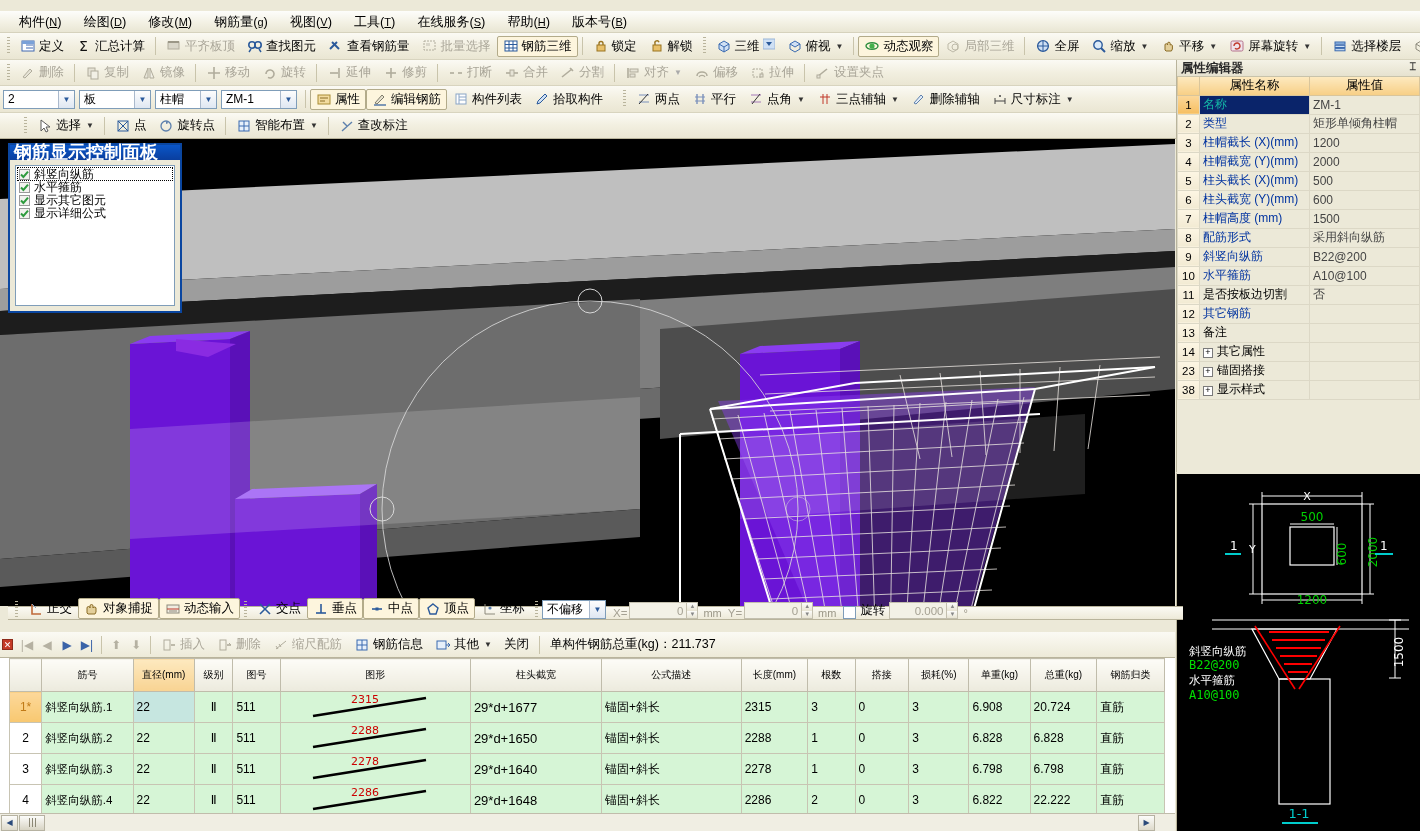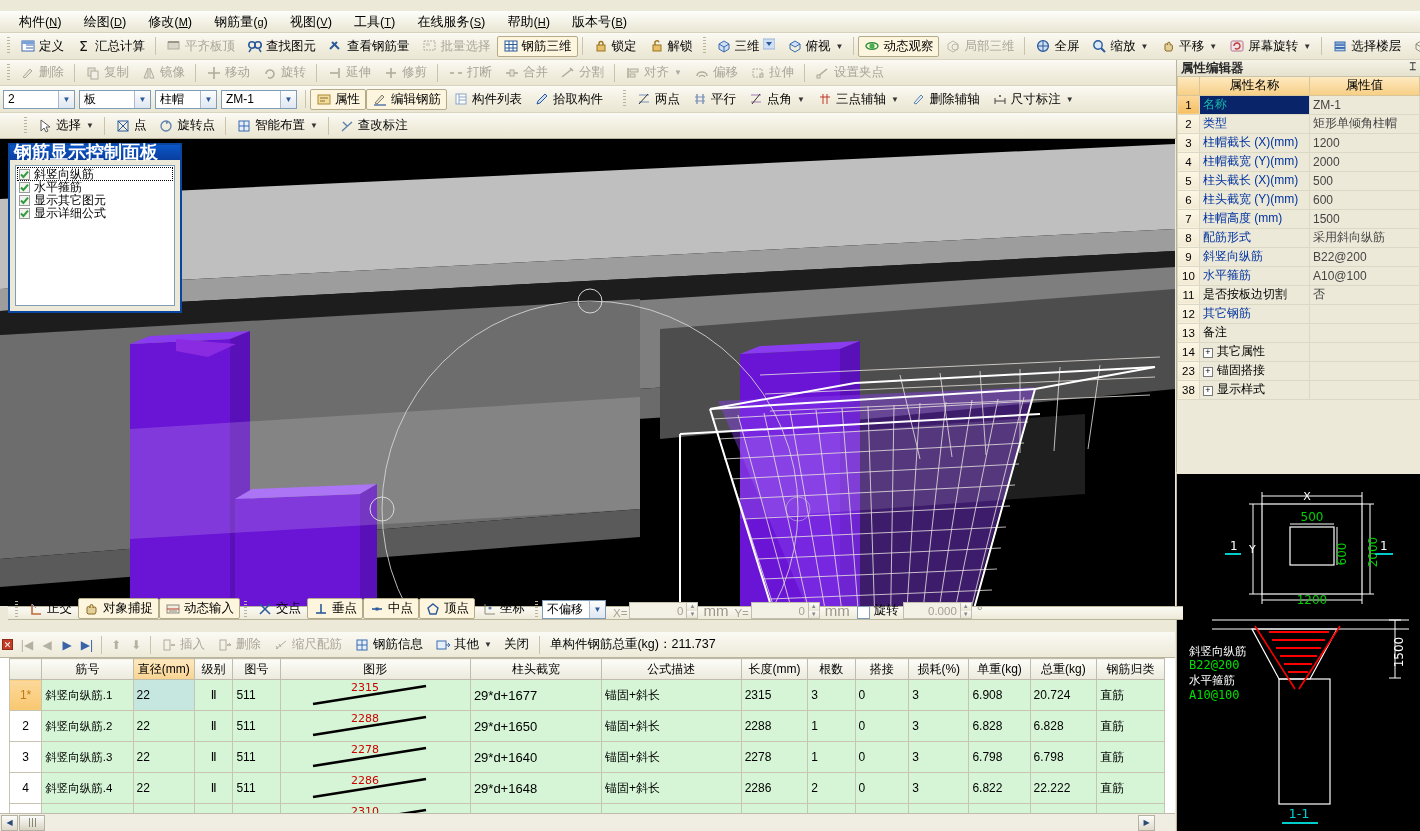--- a/index.html
+++ b/index.html
@@ -167,21 +167,21 @@
     background: #f3f1e6; margin: 0 2px;
   }
   .spin .fld {
     width: 56px; text-align: right; padding-right: 3px; font-size: 11.5px; color: #a5a193;
   }
   .spin .btns { display: flex; flex-direction: column; width: 11px; height: 15px; }
   .spin .btns div {
     flex: 1; border-left: 1px solid #c3bfae; background: linear-gradient(to bottom,#fcfcfa,#e8e4d3);
     font-size: 6px; line-height: 7px; text-align: center; color: #888;
   }
-  .unit { font-size: 15px; color: #9b9787; padding: 0 3px; }
+  .unit { font-size: 11px; color: #9b9787; padding: 0 3px; }
   .lbl-dim { font-size: 11.5px; color: #a5a193; padding-left: 3px; }
   .chkbox-sq { width: 13px; height: 13px; border: 1px solid #7f9db9; background: #fff; margin: 0 4px; }
 
   
   .rebarbar {
     position: absolute; left: 0; top: 632px; width: 1175px; height: 26px;
     background: linear-gradient(to bottom,#fbfaf4,#edead8);
     border-bottom: 1px solid #b9b49c;
     display: flex; align-items: center; padding-left: 2px;
   }
@@ -195,22 +195,22 @@
   .totalw { font-size: 12.5px; color: #000; padding-left: 6px; white-space: nowrap; }
 
   
   .gridwrap {
     position: absolute; left: 0; top: 658px; width: 1175px; height: 173px;
     background: #fff; overflow: hidden;
   }
   table.grid { border-collapse: collapse; table-layout: fixed; width: 1156px; font-size: 12px; }
   table.grid th {
     background: linear-gradient(to bottom,#fdfcf7,#eceadd);
-    border: 1px solid #c0bcab; height: 21px; font-weight: normal; color: #000;
-    font-size: 12px; white-space: nowrap; margin-top: 26px;
+    border: 1px solid #c0bcab; height: 33px; font-weight: normal; color: #000;
+    font-size: 10px; white-space: nowrap; margin-top: 26px;
   }
   table.grid th.hl { background: linear-gradient(to bottom,#fde9bf,#f8d392); }
   table.grid td {
     border: 1px solid #c8c4b3; height: 29px; padding: 0 3px; color: #000;
     background: #d6f5d6; white-space: nowrap; overflow: hidden; vertical-align: middle;
   }
   table.grid td.rowidx { background: #fff; text-align: center; width: 30px; }
   table.grid tr.first td.rowidx {
     background: linear-gradient(to bottom,#fcd89a,#f8c870); color: #c07a16;
   }

